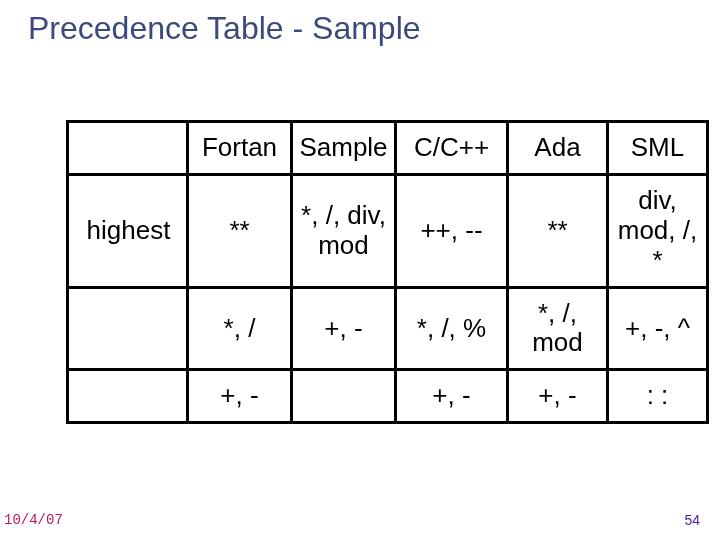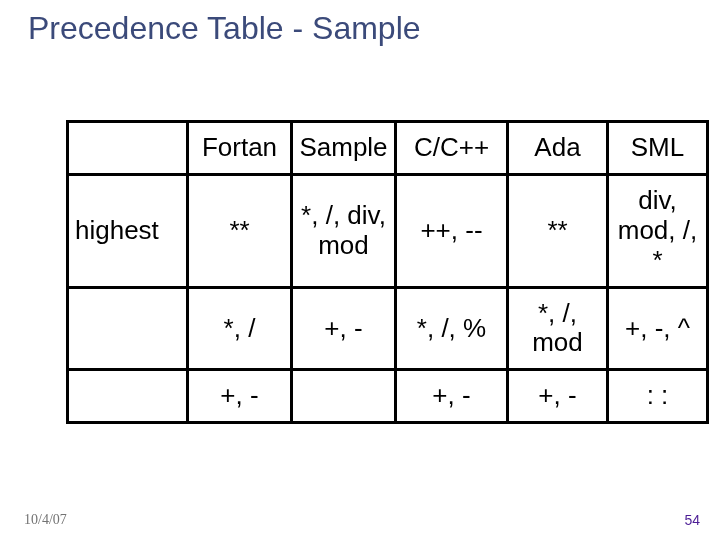--- a/index.html
+++ b/index.html
@@ -41,30 +41,30 @@
   }
   td {
     border: 3px solid #000000;
     font-size: 26px;
     text-align: center;
     vertical-align: middle;
     padding: 10px 4px;
     line-height: 1.15;
   }
   td.rowlabel {
-    text-align: left;
+    text-align: center;
     padding-left: 6px;
   }
   .footer-date {
     position: absolute;
-    left: 24px;
+    left: 4px;
     bottom: 12px;
     font-size: 14px;
-    color: #737373;
-    font-family: Liberation Serif, serif;
+    color: #be185d;
+    font-family: Liberation Mono, monospace;
   }
   .footer-page {
     position: absolute;
     right: 20px;
     bottom: 12px;
     font-size: 14px;
     color: #4c1d95;
     font-family: Arial, sans-serif;
   }
 </style>

